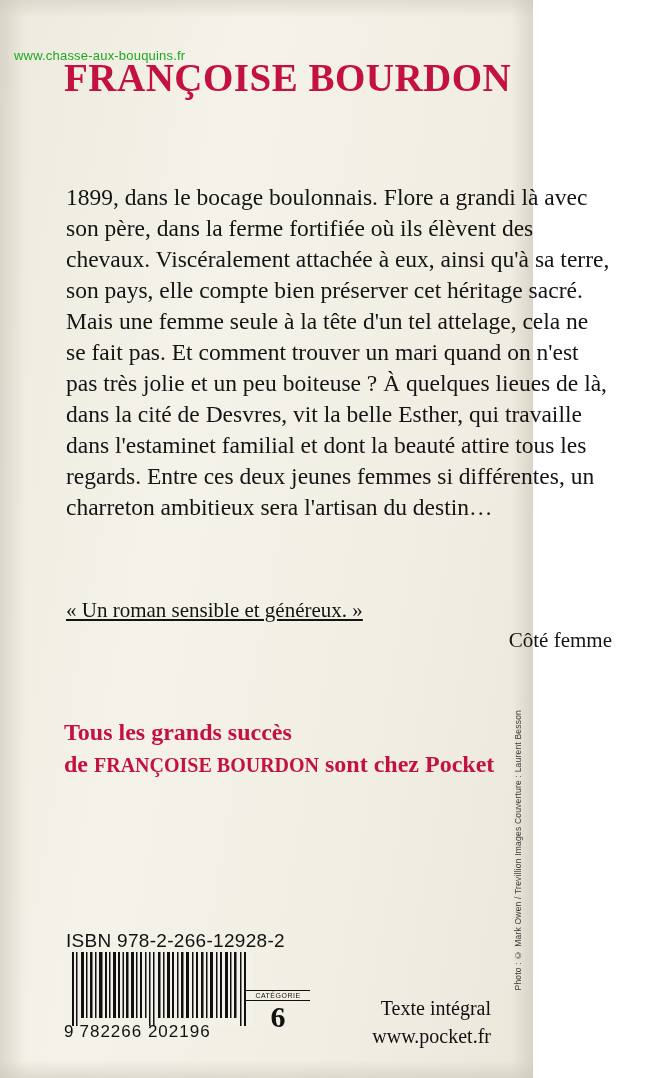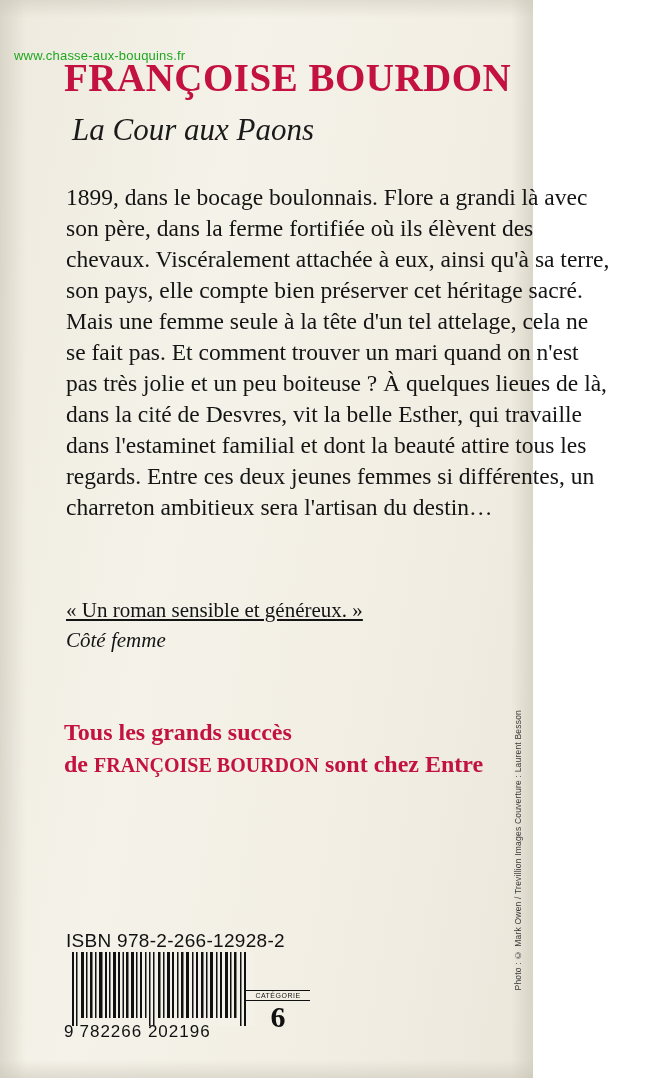--- a/index.html
+++ b/index.html
@@ -115,23 +115,22 @@
     font-size: 21px;
     line-height: 28px;
     color: #141414;
     text-decoration: underline;
   }
   .quote-source {
     position: absolute;
     left: 2px;
     top: 612px;
     width: 546px;
-    text-align: left;
+    text-align: right;
     font-size: 21px;
-    font-style: italic;
     color: #141414;
   }
 
   .promo {
     position: absolute;
     left: 0;
     top: 700px;
     width: 546px;
     text-align: left;
     color: #c3123f;
@@ -240,32 +239,31 @@
   <div class="edge-right"></div>
   <div class="edge-top"></div>
   <div class="edge-bottom"></div>
 
   <div class="watermark">www.chasse-aux-bouquins.fr</div>
 
   <div class="content">
 
     <div class="author">FRANÇOISE BOURDON</div>
 
-    <div class="title">La Cour aux Paons</div>
 
     <div class="blurb">
       <p>1899, dans le bocage boulonnais. Flore a grandi là avec son père, dans la ferme fortifiée où ils élèvent des chevaux. Viscéralement attachée à eux, ainsi qu'à sa terre, son pays, elle compte bien préserver cet héritage sacré. Mais une femme seule à la tête d'un tel attelage, cela ne se fait pas. Et comment trouver un mari quand on n'est pas très jolie et un peu boiteuse ? À quelques lieues de là, dans la cité de Desvres, vit la belle Esther, qui travaille dans l'estaminet familial et dont la beauté attire tous les regards. Entre ces deux jeunes femmes si différentes, un charreton ambitieux sera l'artisan du destin…</p>
     </div>
 
     <div class="quote">« Un roman sensible et généreux. »</div>
     <div class="quote-source">Côté femme</div>
 
     <div class="promo">
       <div>Tous les grands succès</div>
-      <div><span>de </span><span class="sc">FRANÇOISE BOURDON</span><span> sont chez Entre</span></div>
+      <div><span>de </span><span class="sc">FRANÇOISE BOURDON</span><span> sont chez Pocket</span></div>
     </div>
   </div>
 
   <div class="sidecredit">Photo : © Mark Owen / Trevillion Images  Couverture : Laurent Besson</div>
 
   <div class="isbn-text">ISBN 978-2-266-12928-2</div>
 
   <div class="barcode-wrap">
     <svg class="barcode" viewBox="0 0 190 74" preserveAspectRatio="none">
       <rect x="0" y="0" width="190" height="74" fill="#f4f1e8"></rect>
@@ -311,13 +309,17 @@
       </g>
     </svg>
     <div class="barcode-digits"><span class="lead">9</span><span>782266 202196</span></div>
   </div>
 
   <div class="categorie">
     <span class="cat-label">CATÉGORIE</span>
     <span class="cat-num">6</span>
   </div>
 
+  <div class="pocket-block">
+    <div>Texte intégral</div>
+    <div class="line2">www.pocket.fr</div>
+  </div>
 </div>
 
 </body></html>

